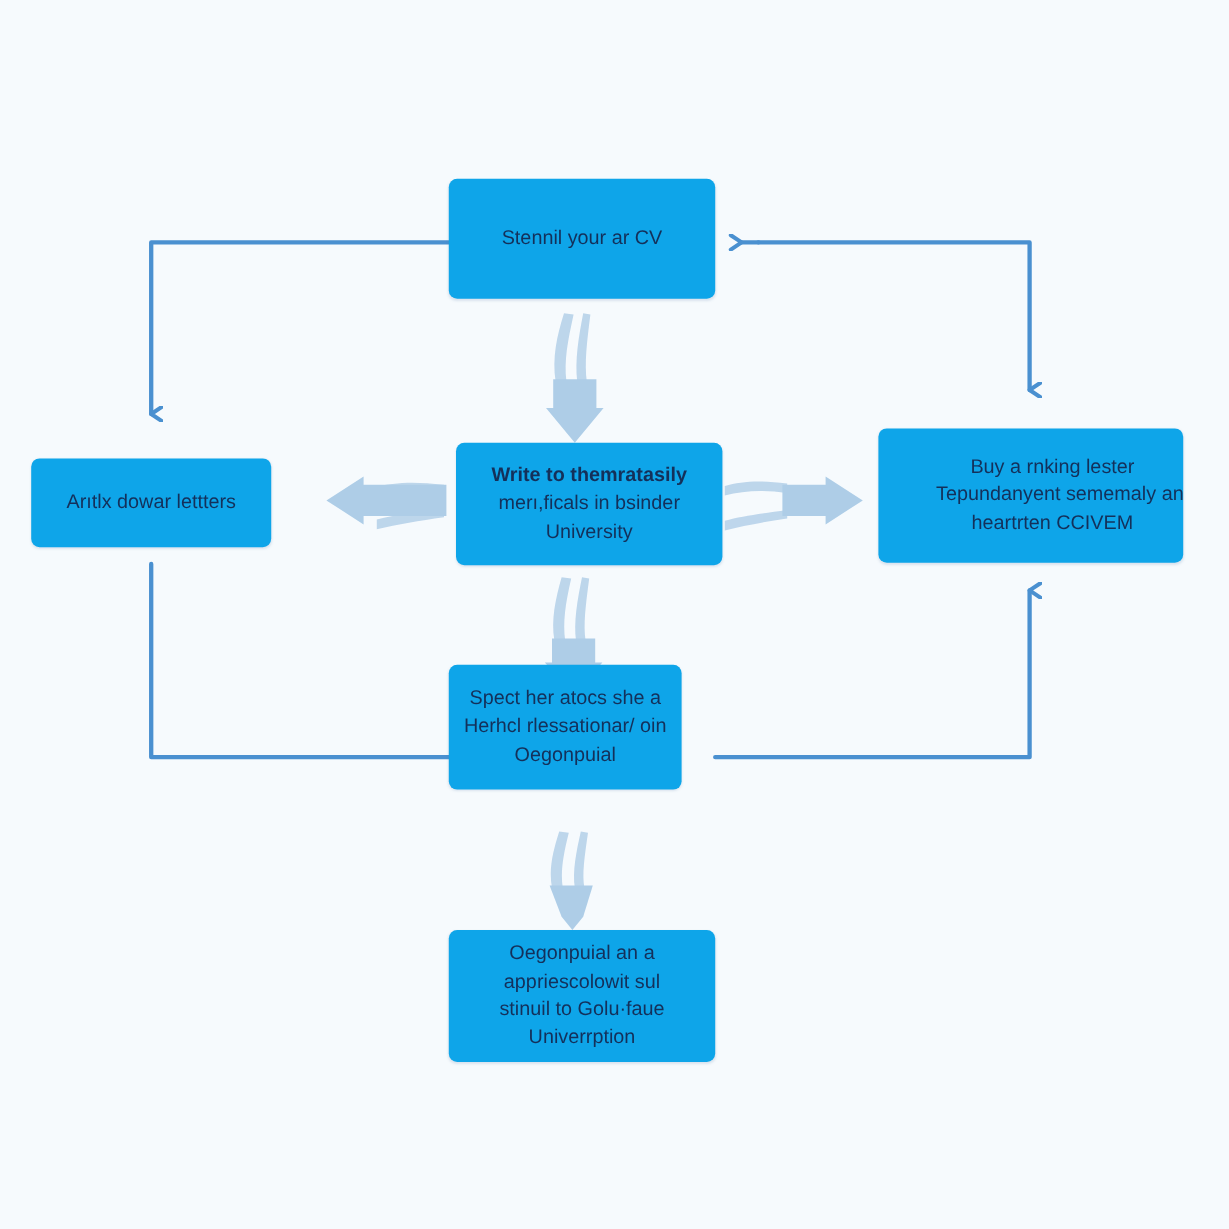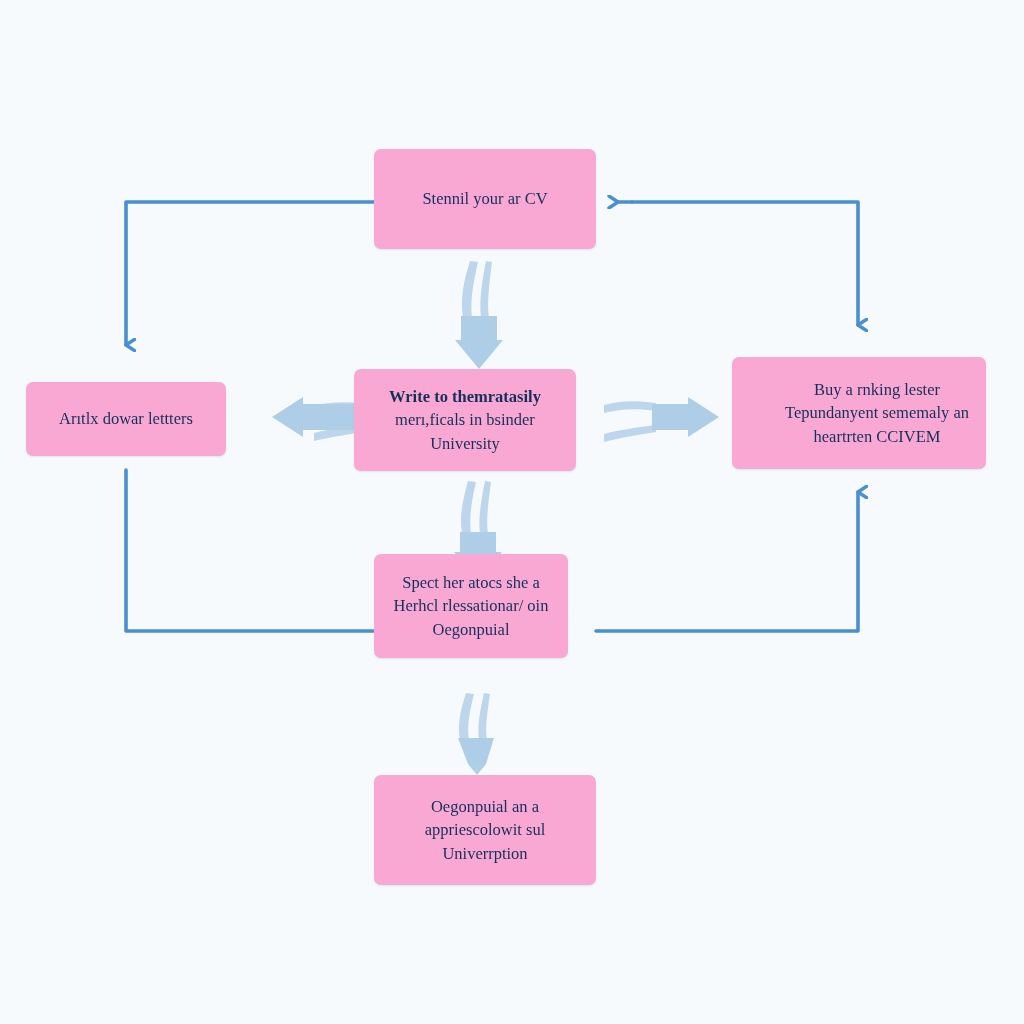--- a/index.html
+++ b/index.html
@@ -21,48 +21,47 @@
   #edges {
     position: absolute;
     left: 0;
     top: 0;
     width: 1024px;
     height: 1024px;
   }
   .node {
     position: absolute;
     box-sizing: border-box;
-    background: #f9a8d4;
+    background: #0ea5e9;
     border-radius: 7px;
     display: flex;
     align-items: center;
     justify-content: center;
     text-align: center;
     color: #14305a;
     font-size: 16.5px;
     line-height: 1.42;
     padding: 6px 12px;
     z-index: 3;
     box-shadow: 0 1px 2px rgba(90,130,170,0.18);
-    font-family: Liberation Serif, serif;
   }
   .node .lines {
     width: 100%;
   }
   .node .l {
     display: block;
     white-space: nowrap;
   }
   .node .l.bold {
     font-weight: bold;
   }
   
   #node-start   { left: 374px; top: 149px; width: 222px; height: 100px; }
   #node-left    { left: 26px;  top: 382px; width: 200px; height: 74px;  }
-  #node-center  { left: 354px; top: 369px; width: 222px; height: 102px; }
+  #node-center  { left: 380px; top: 369px; width: 222px; height: 102px; }
   #node-right   { left: 732px; top: 357px; width: 254px; height: 112px; padding-left: 48px; }
   #node-lower   { left: 374px; top: 554px; width: 194px; height: 104px; }
   #node-bottom  { left: 374px; top: 775px; width: 222px; height: 110px; }
 </style>
 </head>
 <body>
 
 <div id="canvas">
 
   <svg id="edges" viewBox="0 0 1024 1024">
@@ -159,17 +158,18 @@
       <span class="l">Spect her atocs she a</span>
       <span class="l">Herhcl rlessationar/ oin</span>
       <span class="l">Oegonpuial</span>
     </span>
   </div>
 
   <div class="node" id="node-bottom">
     <span class="lines">
       <span class="l">Oegonpuial an a</span>
       <span class="l">appriescolowit sul</span>
+      <span class="l">stinuil to Golu·faue</span>
       <span class="l">Univerrption</span>
     </span>
   </div>
 
 </div>
 
 </body></html>

